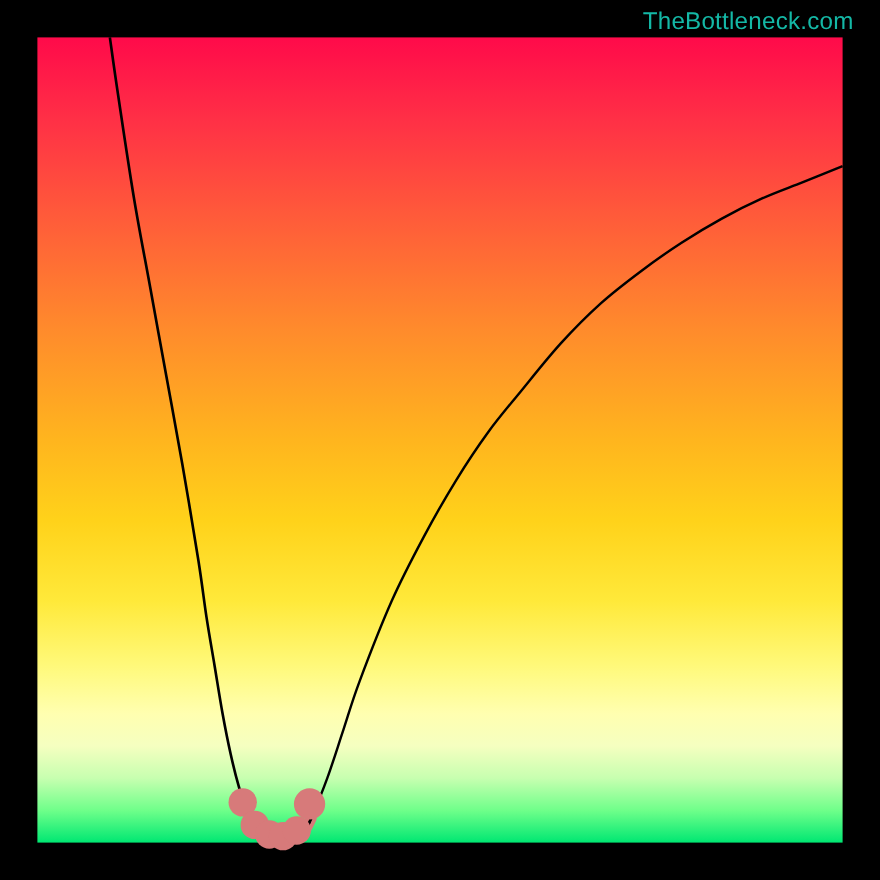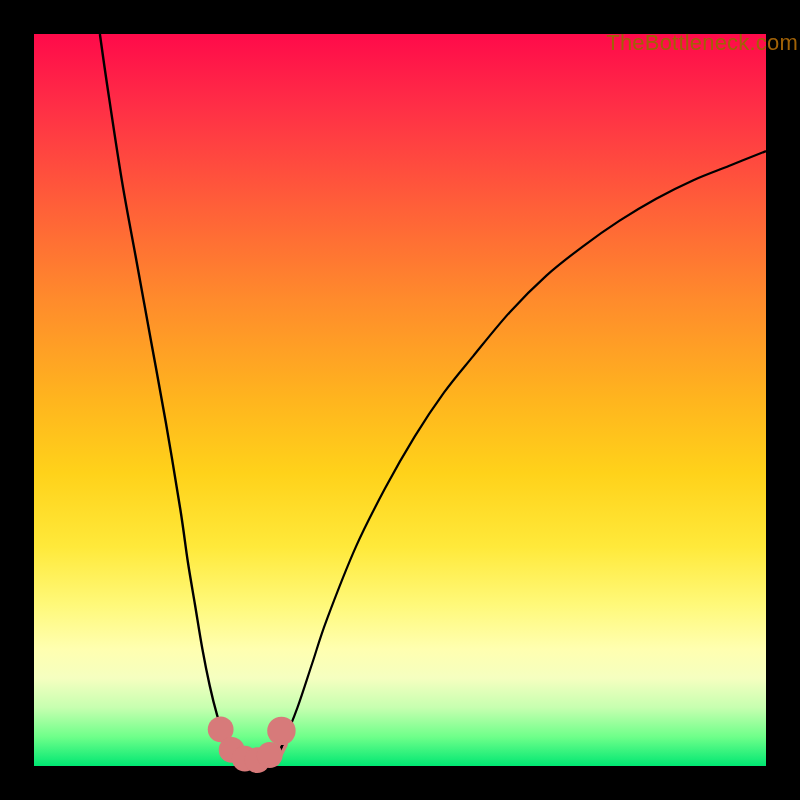--- a/index.html
+++ b/index.html
@@ -37,27 +37,26 @@
       #ffffb0 84%,
       #f5ffc0 88%,
       #c7ffb0 92%,
       #6fff8a 96%,
       #00e772 100%
     );
   }
   .watermark {
     position: absolute;
     top: 6px;
-    right: 2px;
+    right: 24px;
     font-family: Arial, Helvetica, sans-serif;
     font-size: 22px;
-    color: #a16207;
+    color: #14b8a6;
     letter-spacing: 0.2px;
     user-select: none;
-    margin-top: 24px;
   }
   svg.curve {
     position: absolute;
     left: 34px;
     top: 34px;
     width: 732px;
     height: 732px;
     overflow: visible;
   }
 </style>

